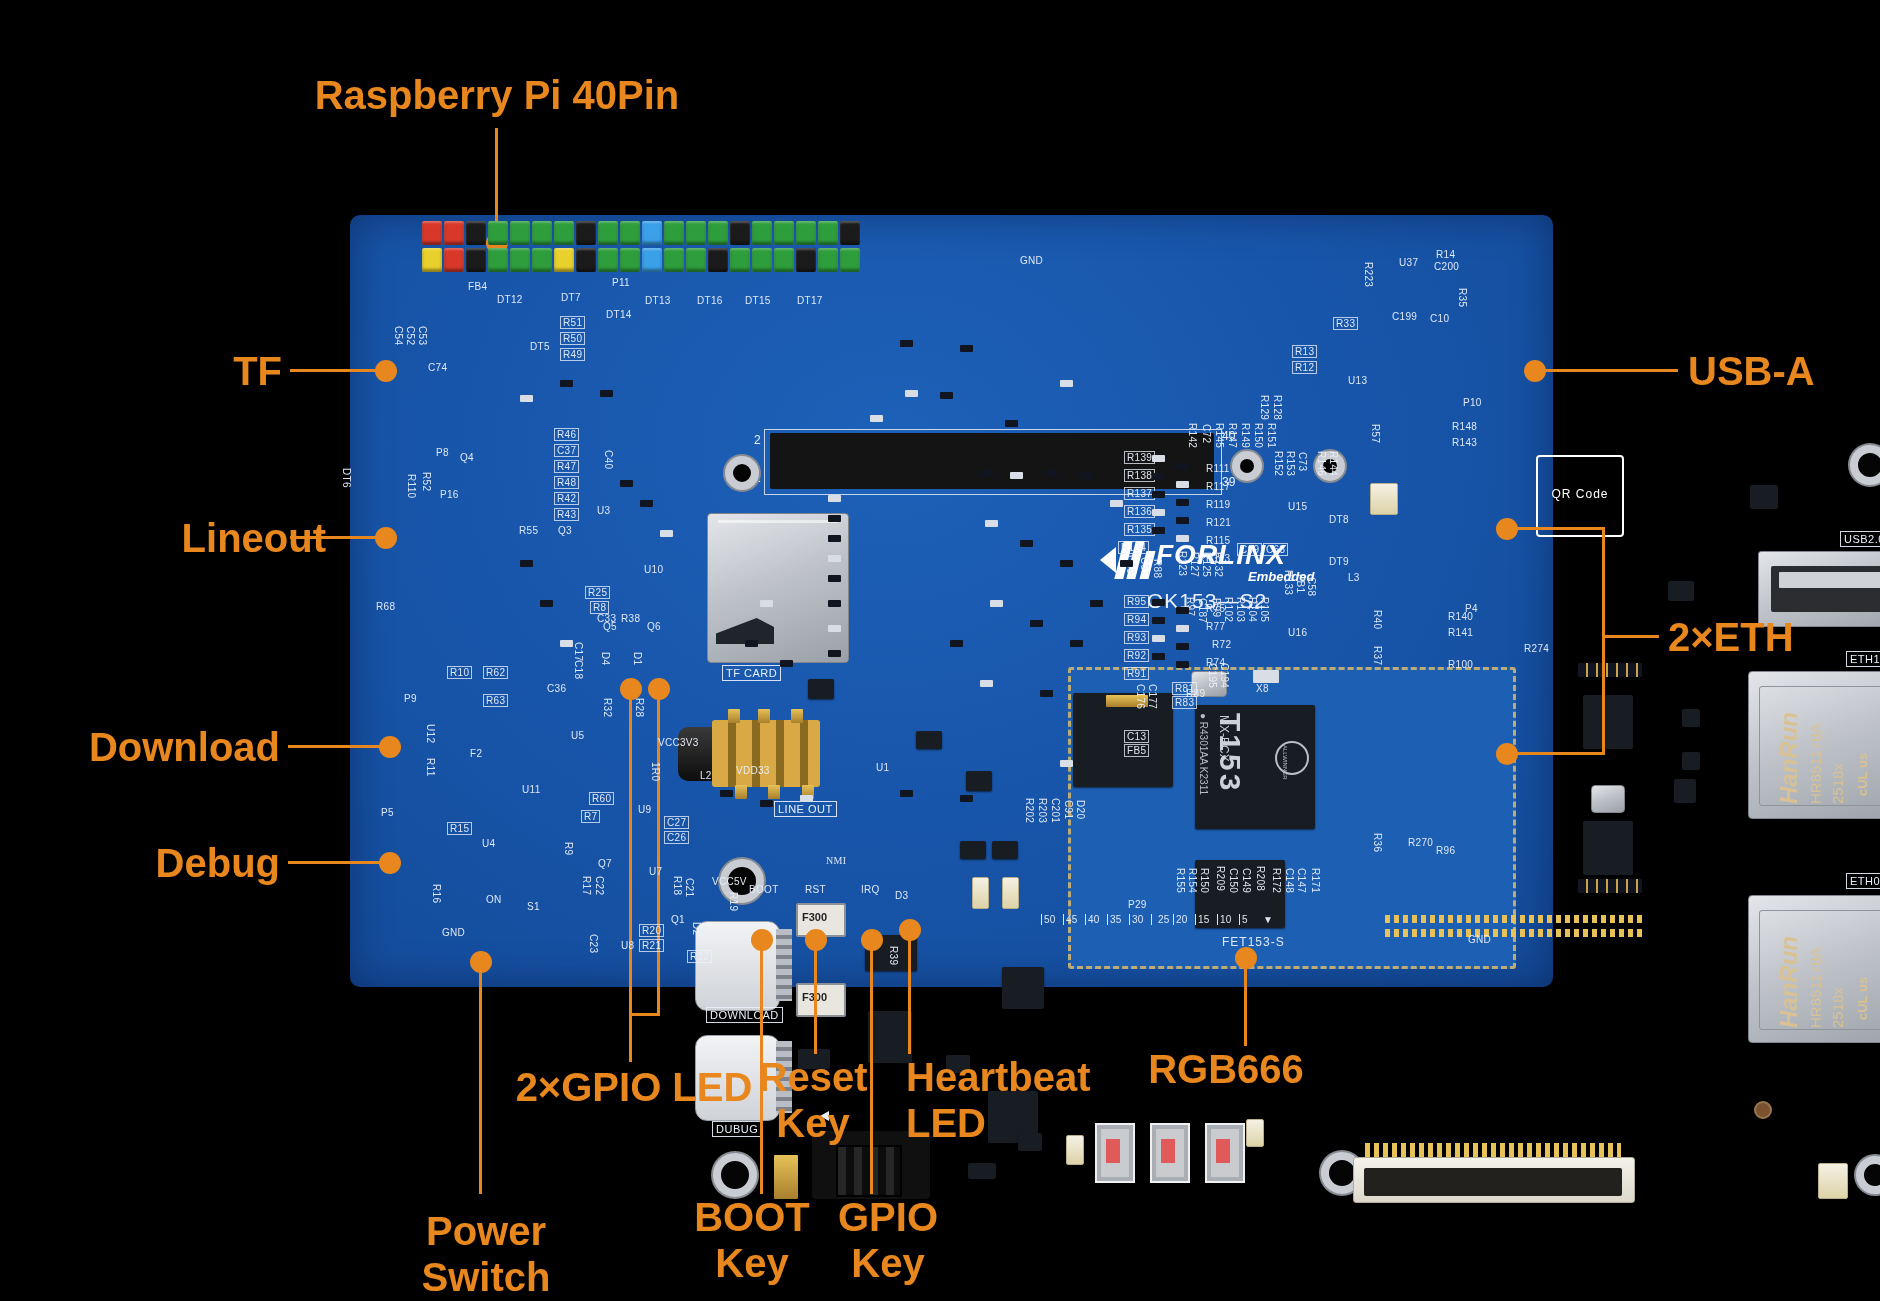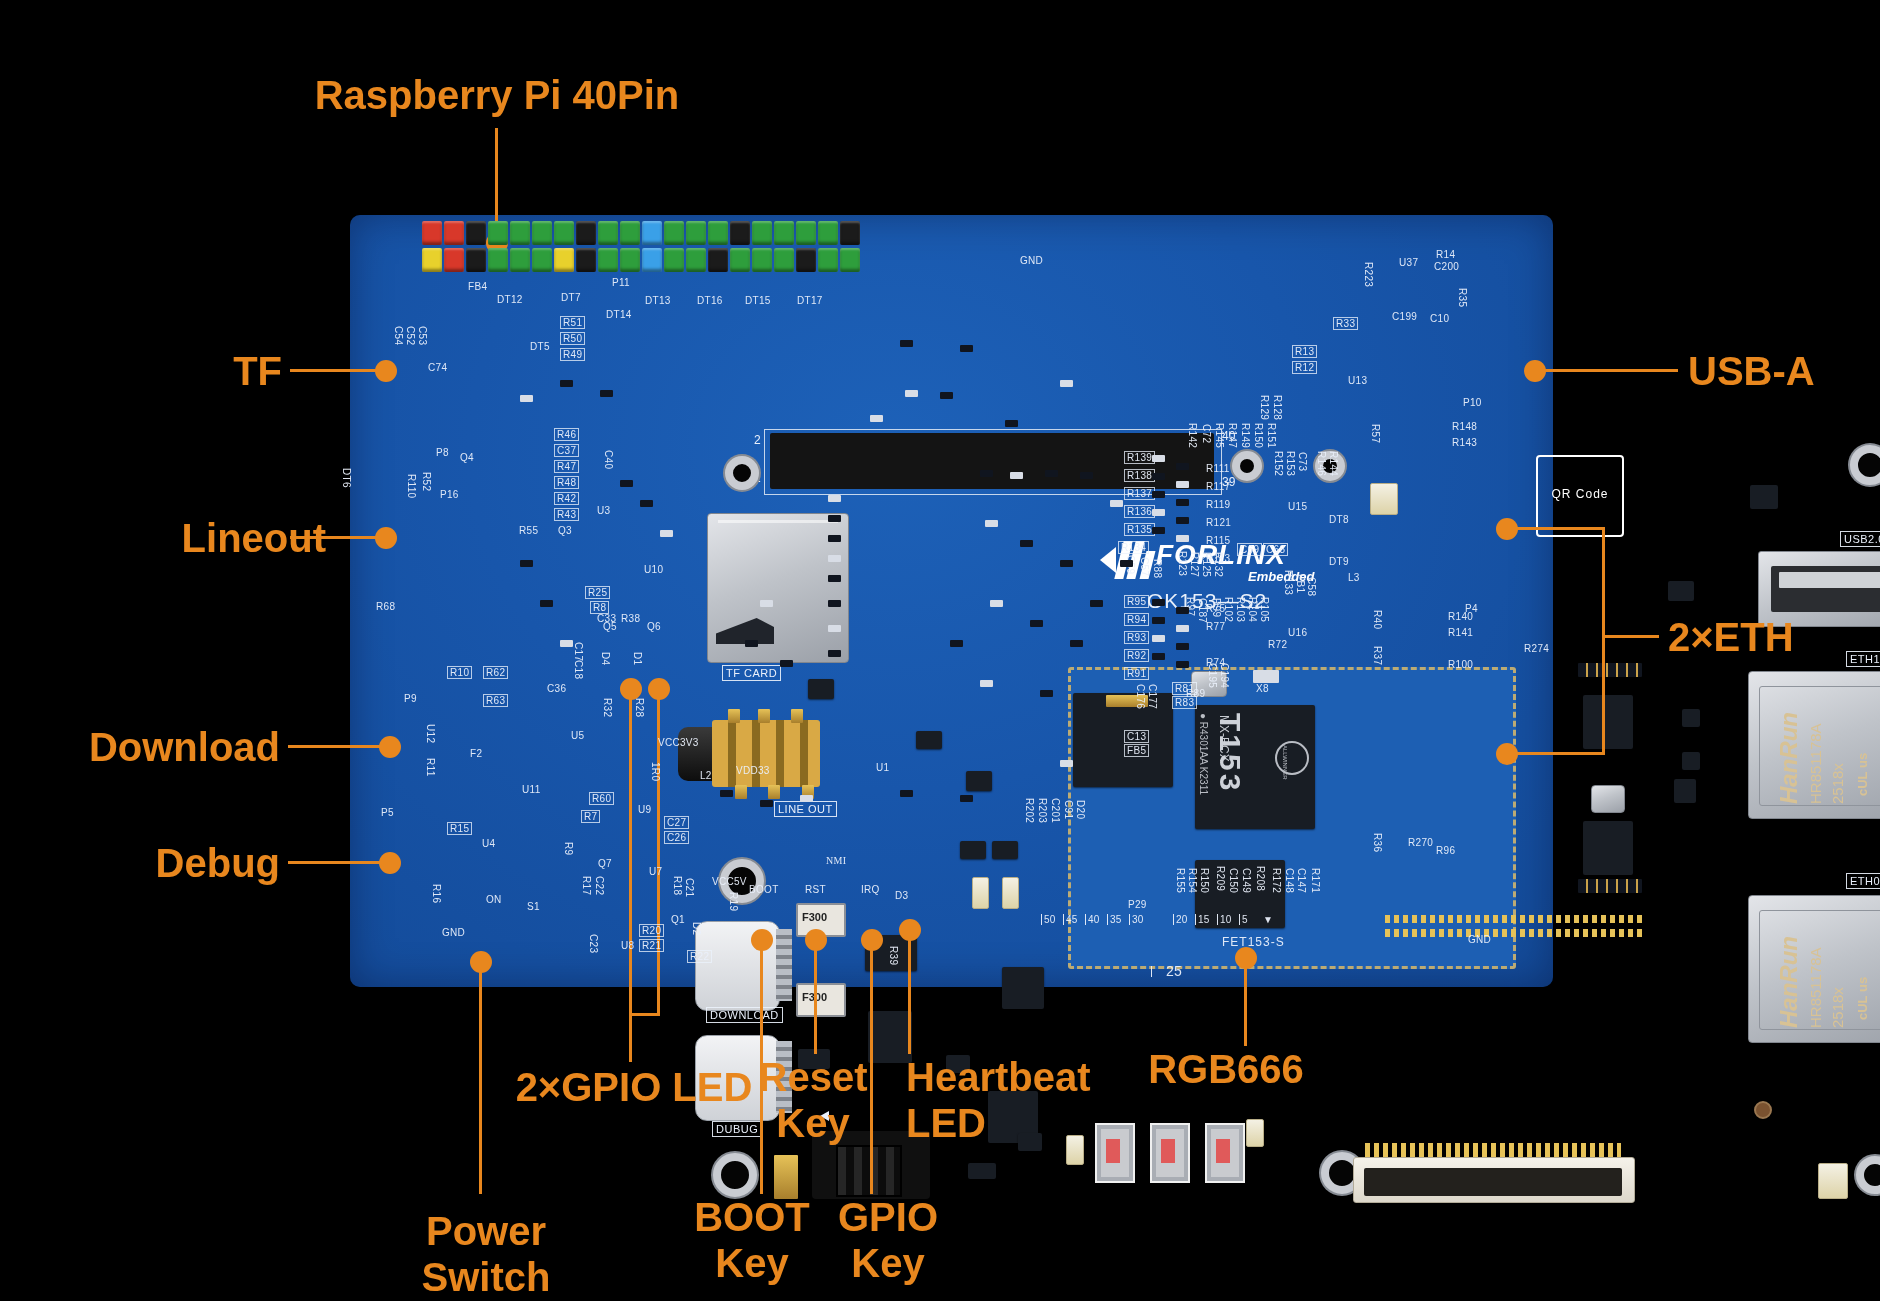--- a/index.html
+++ b/index.html
@@ -369,21 +369,21 @@
     <span class="silk rot" style="left: 1200px; top: 552px;">R127</span>
     <span class="silk rot" style="left: 1212px; top: 552px;">R125</span>
     <span class="silk rot" style="left: 1224px; top: 552px;">R132</span>
     <span class="silk silkb" style="left: 1124px; top: 595px;">R95</span>
     <span class="silk silkb" style="left: 1124px; top: 613px;">R94</span>
     <span class="silk silkb" style="left: 1124px; top: 631px;">R93</span>
     <span class="silk silkb" style="left: 1124px; top: 649px;">R92</span>
     <span class="silk silkb" style="left: 1124px; top: 667px;">R91</span>
     <span class="silk" style="left: 1206px; top: 603px;">R75</span>
     <span class="silk" style="left: 1206px; top: 621px;">R77</span>
-    <span class="silk" style="left: 1268px; top: 639px;">R72</span>
+    <span class="silk" style="left: 1212px; top: 639px;">R72</span>
     <span class="silk" style="left: 1206px; top: 657px;">R74</span>
     <span class="silk" style="left: 1288px; top: 627px;">U16</span>
     <span class="silk" style="left: 1256px; top: 683px;">X8</span>
     <span class="silk rot" style="left: 1196px; top: 597px;">R97</span>
     <span class="silk rot" style="left: 1208px; top: 598px;">C187</span>
     <span class="silk rot" style="left: 1222px; top: 598px;">R99</span>
     <span class="silk rot" style="left: 1234px; top: 597px;">R102</span>
     <span class="silk rot" style="left: 1246px; top: 597px;">R103</span>
     <span class="silk rot" style="left: 1258px; top: 597px;">R104</span>
     <span class="silk rot" style="left: 1270px; top: 597px;">R105</span>
@@ -531,21 +531,21 @@
     <div class="jmp" style="left: 752px; top: 248px; background: rgb(46, 158, 60);"></div>
     <div class="jmp" style="left: 774px; top: 248px; background: rgb(46, 158, 60);"></div>
     <div class="jmp" style="left: 796px; top: 248px; background: rgb(27, 27, 27);"></div>
     <div class="jmp" style="left: 818px; top: 248px; background: rgb(46, 158, 60);"></div>
     <div class="jmp" style="left: 840px; top: 248px; background: rgb(46, 158, 60);"></div>
     <span class="silk" style="left: 1041px; top: 914px; border-left: 1px solid rgb(234, 240, 251); padding-left: 2px; font-size: 10px;">50</span>
     <span class="silk" style="left: 1063px; top: 914px; border-left: 1px solid rgb(234, 240, 251); padding-left: 2px; font-size: 10px;">45</span>
     <span class="silk" style="left: 1085px; top: 914px; border-left: 1px solid rgb(234, 240, 251); padding-left: 2px; font-size: 10px;">40</span>
     <span class="silk" style="left: 1107px; top: 914px; border-left: 1px solid rgb(234, 240, 251); padding-left: 2px; font-size: 10px;">35</span>
     <span class="silk" style="left: 1129px; top: 914px; border-left: 1px solid rgb(234, 240, 251); padding-left: 2px; font-size: 10px;">30</span>
-    <span class="silk" style="left: 1151px; top: 966px; border-left: 1px solid rgb(234, 240, 251); padding-left: 14px; font-size: 14px;">25</span>
+    <span class="silk" style="left: 1151px; top: 914px; border-left: 1px solid rgb(234, 240, 251); padding-left: 6px; font-size: 10px;">25</span>
     <span class="silk" style="left: 1173px; top: 914px; border-left: 1px solid rgb(234, 240, 251); padding-left: 2px; font-size: 10px;">20</span>
     <span class="silk" style="left: 1195px; top: 914px; border-left: 1px solid rgb(234, 240, 251); padding-left: 2px; font-size: 10px;">15</span>
     <span class="silk" style="left: 1217px; top: 914px; border-left: 1px solid rgb(234, 240, 251); padding-left: 2px; font-size: 10px;">10</span>
     <span class="silk" style="left: 1239px; top: 914px; border-left: 1px solid rgb(234, 240, 251); padding-left: 2px; font-size: 10px;">5</span>
     <span class="silk" style="left: 1261px; top: 914px; border-left: none; padding-left: 2px; font-size: 10px;">▼</span>
     <div class="cap" style="position: absolute; left: 828px; top: 495px; width: 13px; height: 7px;"></div>
     <div class="dark" style="position: absolute; left: 828px; top: 515px; width: 13px; height: 7px;"></div>
     <div class="dark" style="position: absolute; left: 828px; top: 535px; width: 13px; height: 7px;"></div>
     <div class="cap" style="position: absolute; left: 828px; top: 555px; width: 13px; height: 7px;"></div>
     <div class="dark" style="position: absolute; left: 828px; top: 575px; width: 13px; height: 7px;"></div>

